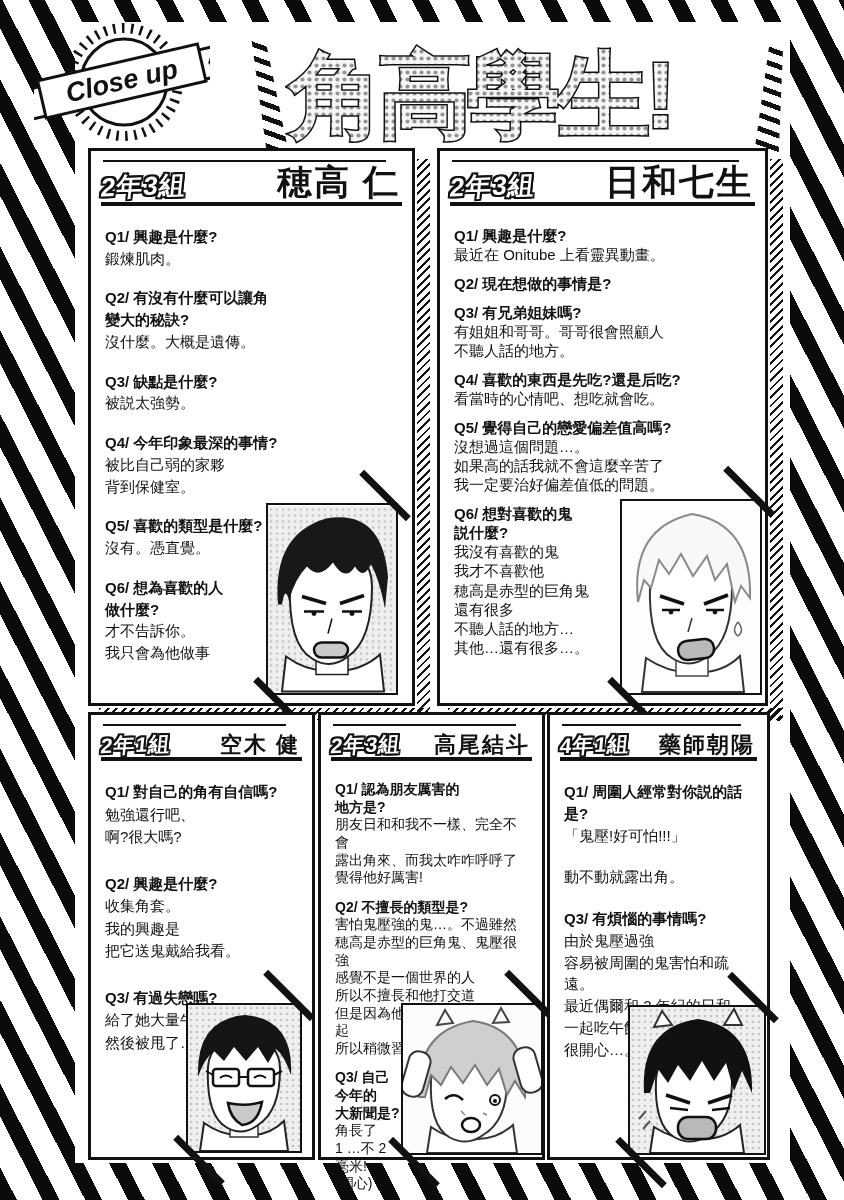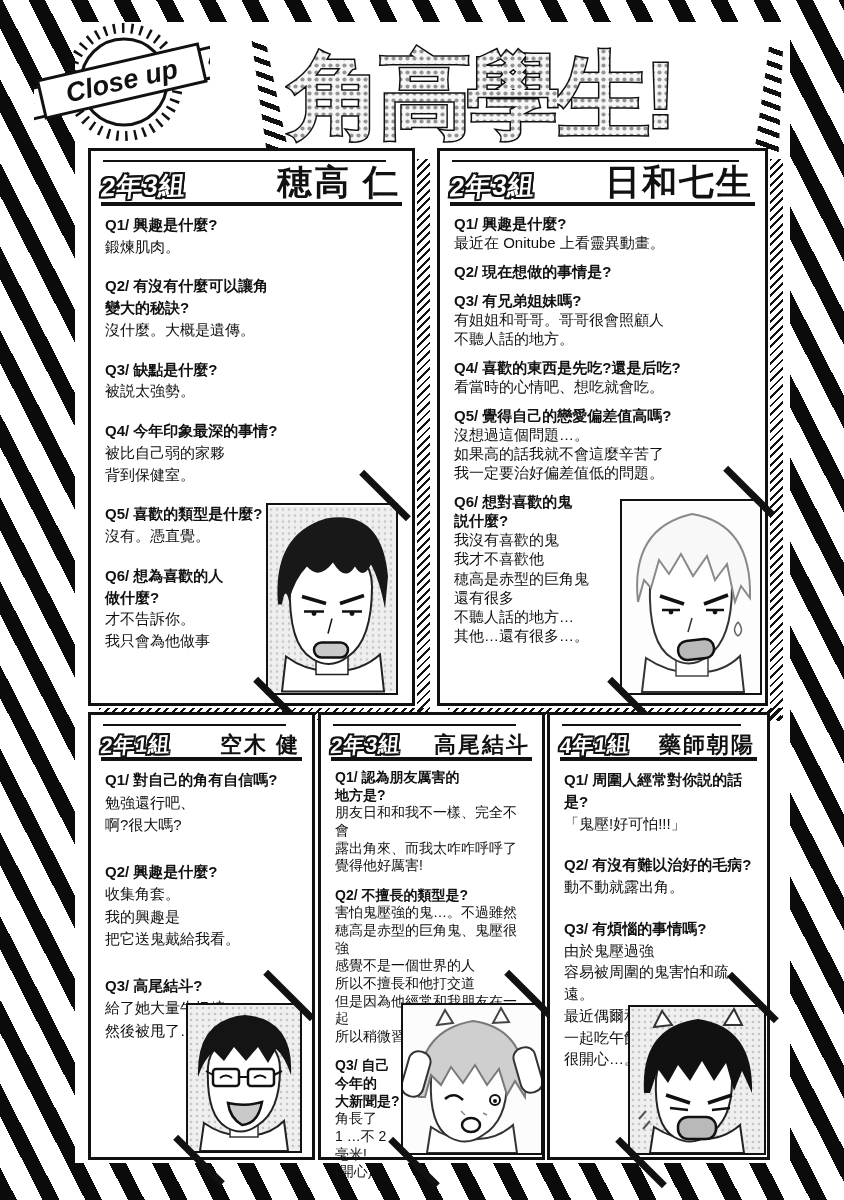--- a/index.html
+++ b/index.html
@@ -39,21 +39,21 @@
     text-shadow:-2px -2px 0 #111,2px -2px 0 #111,-2px 2px 0 #111,2px 2px 0 #111,
                 -2px 0 0 #111,2px 0 0 #111,0 -2px 0 #111,0 2px 0 #111;
     transform:skewX(-8deg) rotate(-2deg);position:relative;bottom:-3px;
   }
   .card.top .class-badge{font-size:26px;}
   .card.bot .class-badge{font-size:21px;}
   .char-name{font-weight:900;letter-spacing:2px;white-space:nowrap;line-height:1.05;}
   .card.top .char-name{font-size:35px;}
   .card.bot .char-name{font-size:22px;}
   
-  .qa-wrap{padding:8px 12px 0 14px;font-size:15px;}
+  .qa-wrap{padding:20px 12px 0 14px;font-size:15px;}
   .qa{margin-bottom:18px;}
   .q-lines{font-weight:800;}
   .a-lines{font-weight:500;}
   .c1 .qa-wrap{line-height:1.45;}
   .c2 .qa-wrap{line-height:1.27;}  .c2 .qa{margin-bottom:10px;}
   .c3 .qa-wrap{line-height:1.5;}   .c3 .qa{margin-bottom:24px;}
   .c4 .qa-wrap{font-size:14px;line-height:1.26;} .c4 .qa{margin-bottom:12px;}
   .c5 .qa-wrap{line-height:1.45;}  .c5 .qa{margin-bottom:20px;}
   
   .portrait{position:absolute;border:2px solid #111;background:#fff;}
@@ -282,21 +282,21 @@
           </div>
     <div class="a-lines">
             <div>收集角套。</div>
             <div>我的興趣是</div>
             <div>把它送鬼戴給我看。</div>
           </div>
   </div>
 
   <div class="qa">
     <div class="q-lines">
-            <div>Q3/ 高尾結斗?</div>
+            <div>Q3/ 有過失戀嗎?</div>
           </div>
     <div class="a-lines">
             <div>給了她大量牛奶糖</div>
             <div>然後被甩了…。</div>
           </div>
   </div>
 </div>
     <div class="portrait p3">
       <svg viewBox="0 0 112 146">
         <rect width="112" height="146" fill="url(#dotsbg)"></rect>
@@ -389,23 +389,20 @@
   <div class="qa">
     <div class="q-lines">
             <div>Q1/ 周圍人經常對你説的話是?</div>
           </div>
     <div class="a-lines">
             <div>「鬼壓!好可怕!!!」</div>
           </div>
   </div>
 
   <div class="qa">
-    <div class="q-lines">
-            <div>Q2/ 有沒有難以治好的毛病?</div>
-          </div>
     <div class="a-lines">
             <div>動不動就露出角。</div>
           </div>
   </div>
 
   <div class="qa">
     <div class="q-lines">
             <div>Q3/ 有煩惱的事情嗎?</div>
           </div>
     <div class="a-lines">

